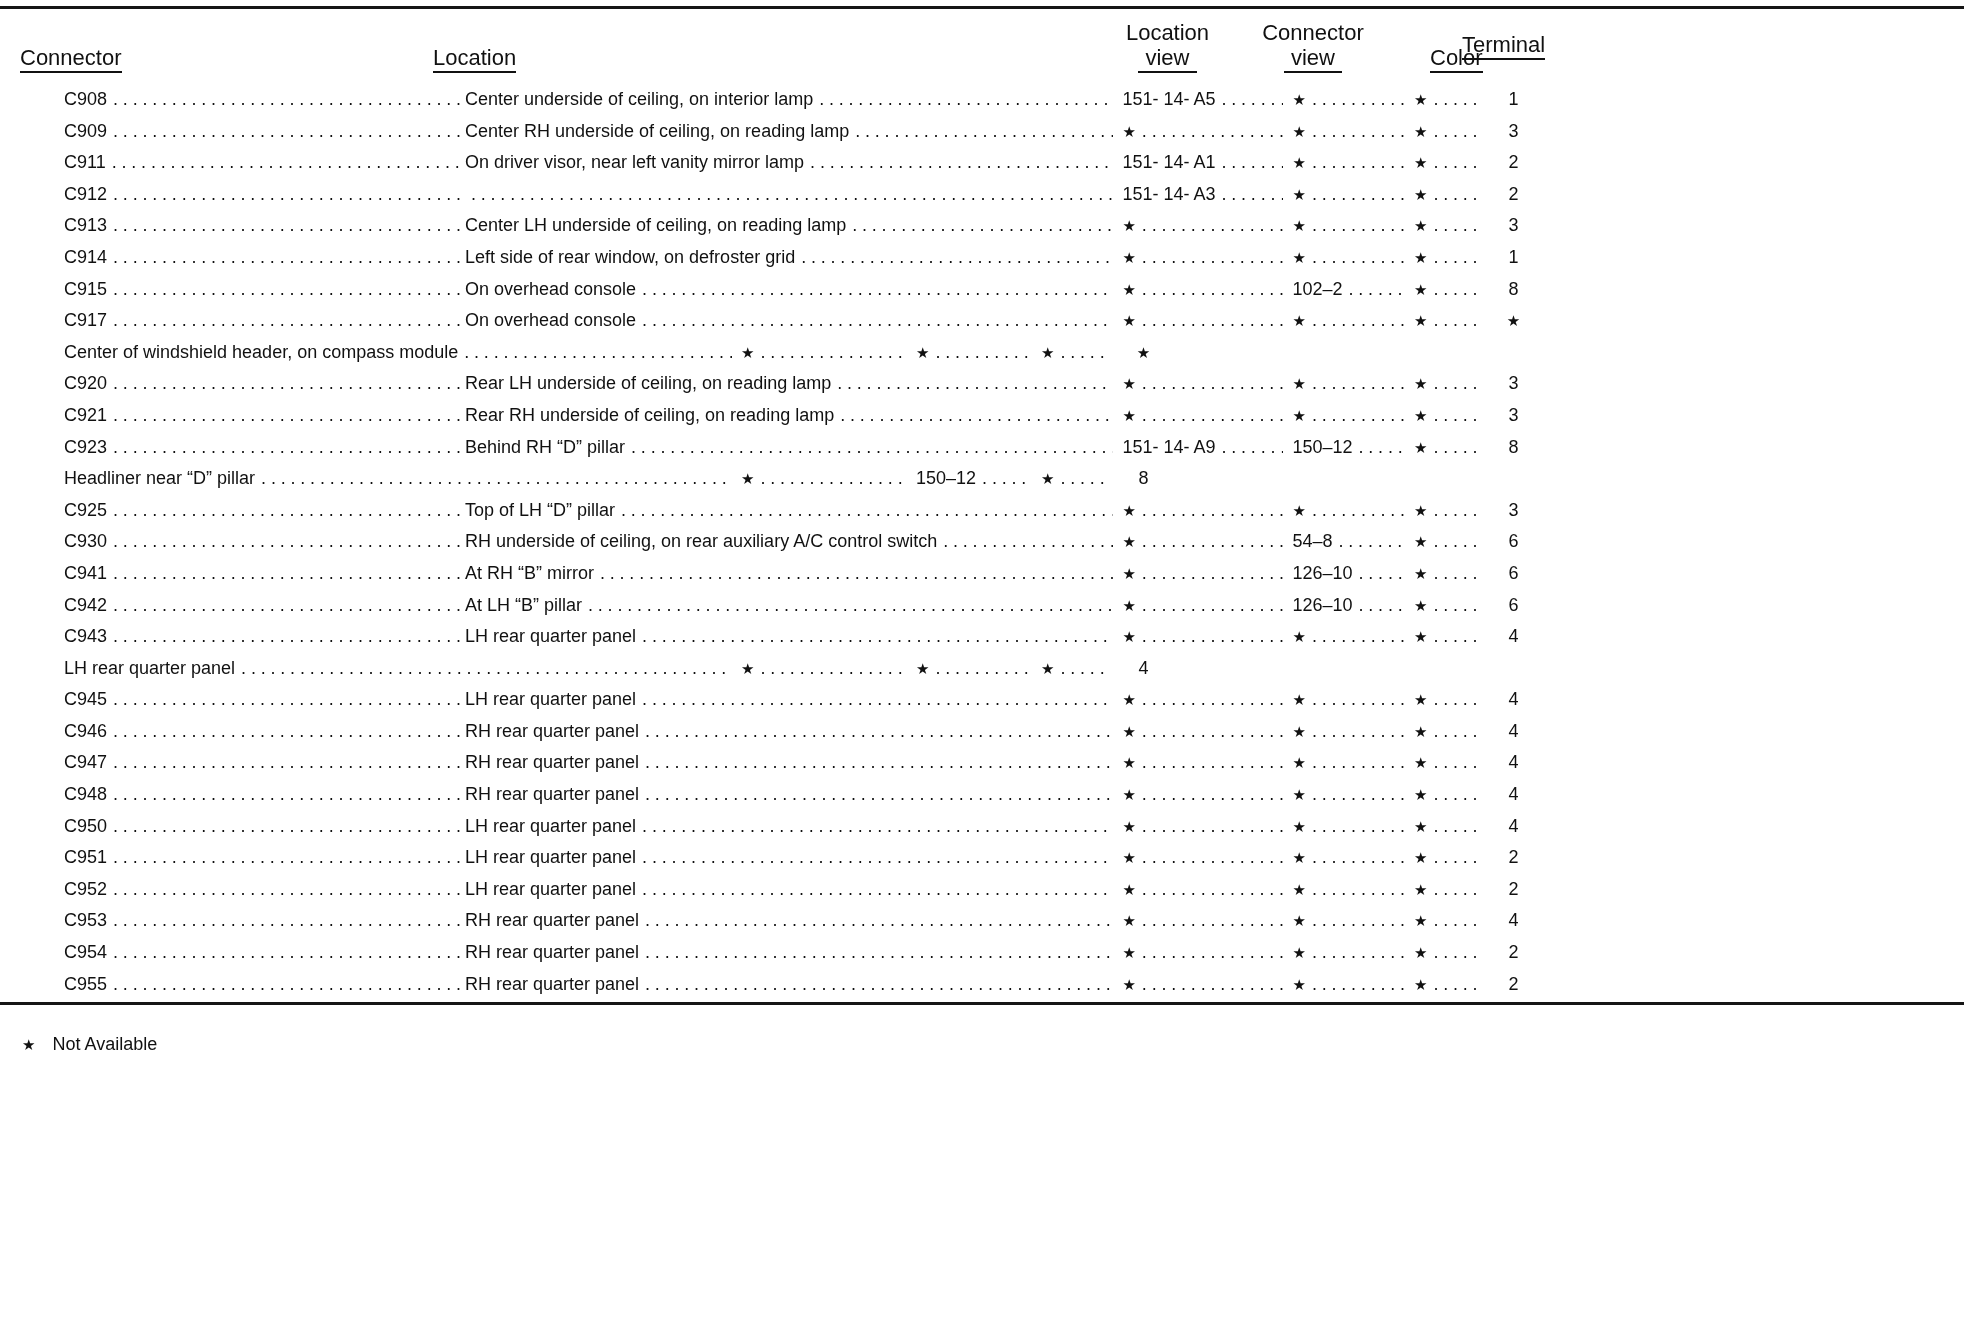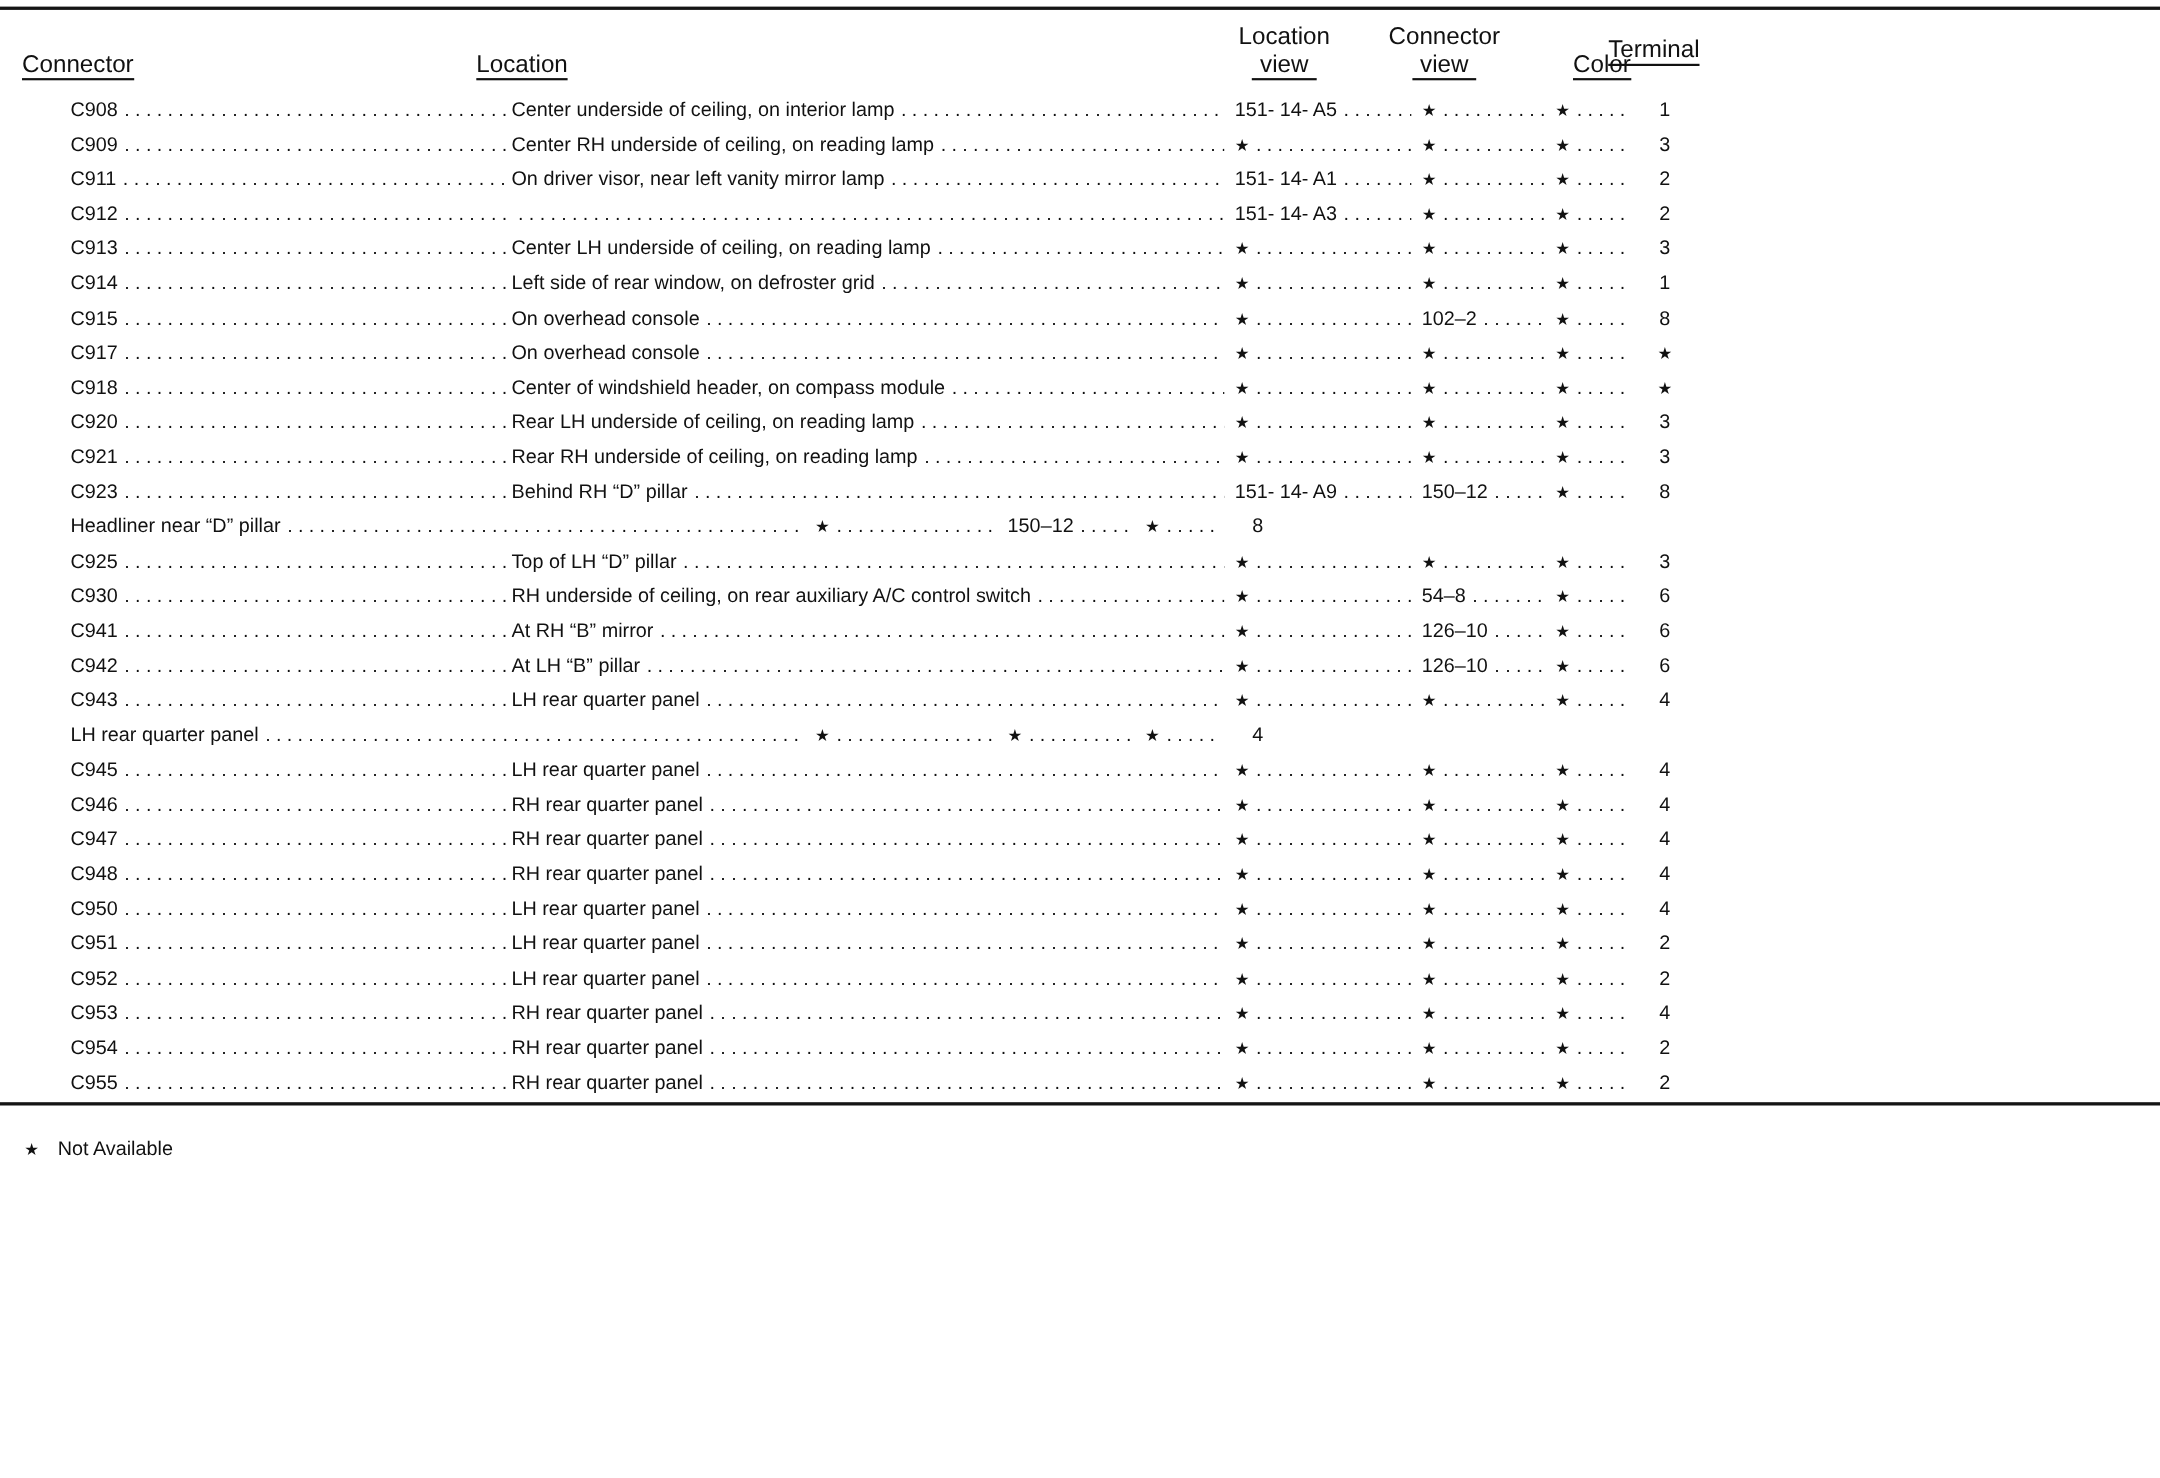--- a/index.html
+++ b/index.html
@@ -311,24 +311,20 @@
     <span class="cell c-color">
       <span class="val sym">★</span>
       <span class="leader"></span>
     </span>
     <span class="cell c-term">
       <span class="val sym">★</span>
     </span>
   </div>
 
   <div class="row">
-    <span class="cell c-conn">
-      <span class="val">C918</span>
-      <span class="leader"></span>
-    </span>
     <span class="cell c-loc">
       <span class="val">Center of windshield header, on compass module</span>
       <span class="leader"></span>
     </span>
     <span class="cell c-lview">
       <span class="val sym">★</span>
       <span class="leader"></span>
     </span>
     <span class="cell c-cview">
       <span class="val sym">★</span>

